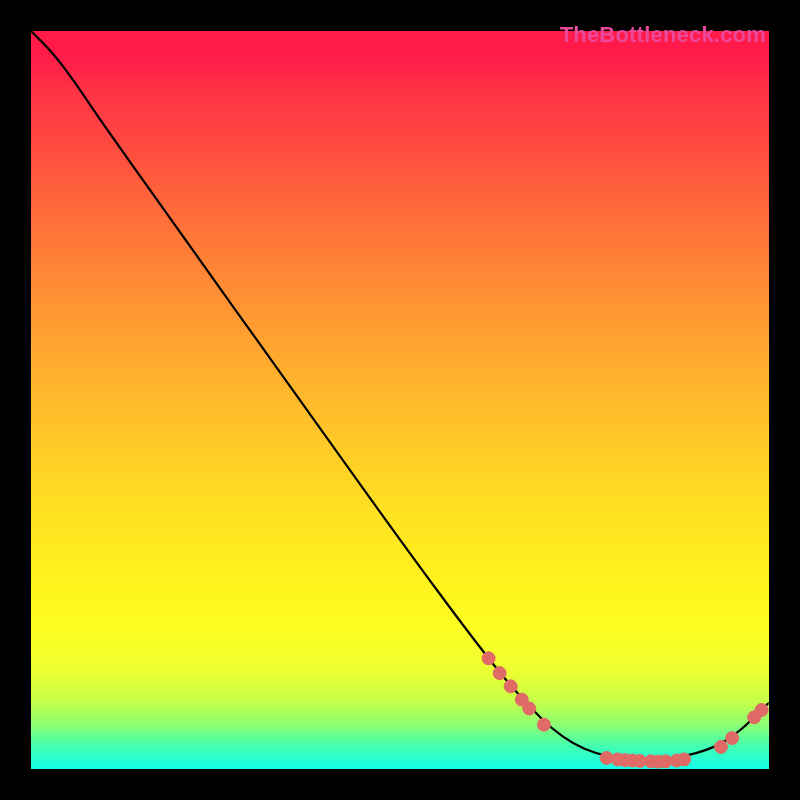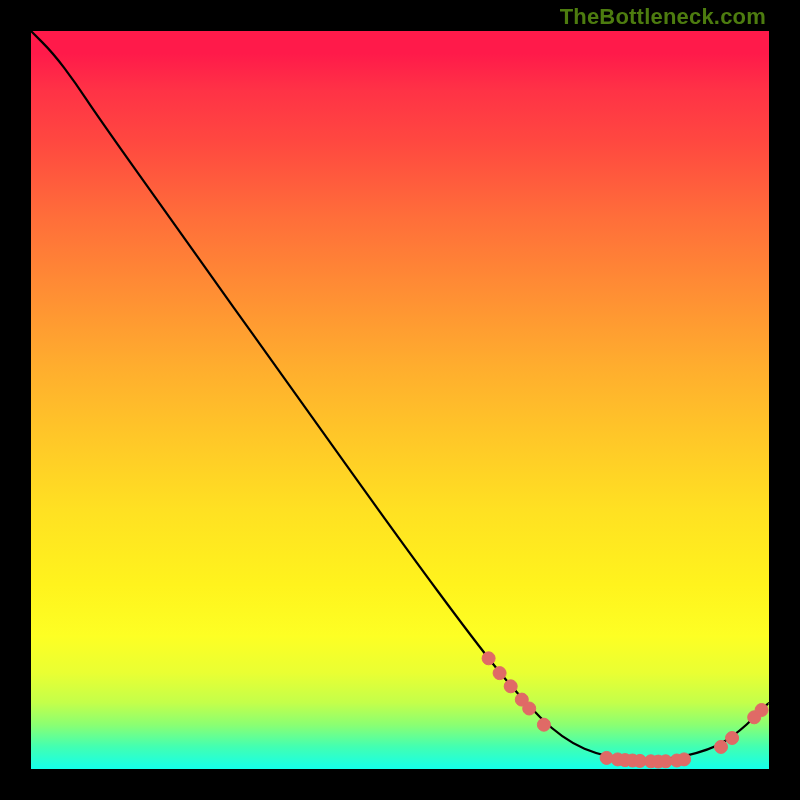--- a/index.html
+++ b/index.html
@@ -27,23 +27,23 @@
       #fff31d 75%,
       #fdff24 82%,
       #e9ff33 87%,
       #c4ff4a 91%,
       #8bff72 94%,
       #42ffb2 97%,
       #14ffeb 100%);
   }
   .watermark{
     position:absolute;
-    top:4px;right:34px;
+    top:22px;right:34px;
     font:600 22px Arial,Helvetica,sans-serif;
-    color:#4d7c0f;
+    color:#ec4899;
     letter-spacing:.2px;
     user-select:none;
   }
   svg.curve{
     position:absolute;
     left:0;top:0;
     width:738px;height:738px;
     overflow:visible;
   }
   .line{fill:none;stroke:#000;stroke-width:2.2;}

